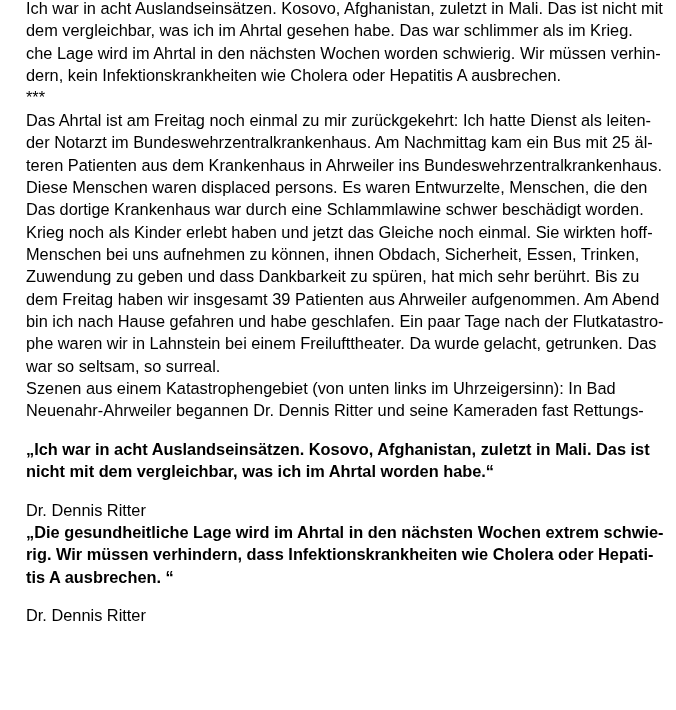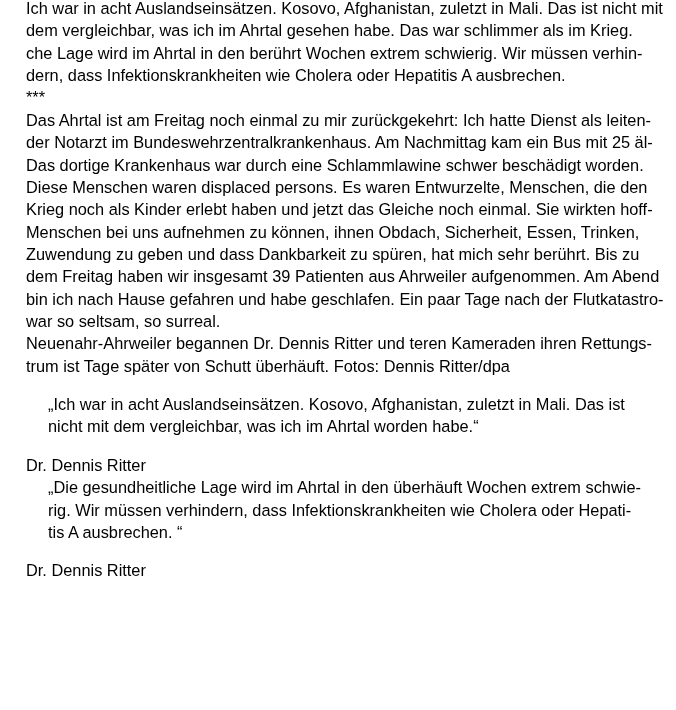--- a/index.html
+++ b/index.html
@@ -18,69 +18,70 @@
     line-height: 22.36px;
     color: #000000;
     margin-top: -3px;
     padding-left: 26px;
     padding-right: 14px;
   }
   .line {
     white-space: nowrap;
   }
   .quote .line {
-    font-weight: 400;
-    margin-left: 22px;
+    font-weight: 700;
   }
   .gap {
     height: 16px;
   }
 </style>
 </head>
 <body>
 
 <div class="page">
 
   <div class="para">
     <div class="line">Ich war in acht Auslandseinsätzen. Kosovo, Afghanistan, zuletzt in Mali. Das ist nicht mit</div>
     <div class="line">dem vergleichbar, was ich im Ahrtal gesehen habe. Das war schlimmer als im Krieg.</div>
-    <div class="line">che Lage wird im Ahrtal in den berührt Wochen extrem schwierig. Wir müssen verhin-</div>
-    <div class="line">dern, dass Infektionskrankheiten wie Cholera oder Hepatitis A ausbrechen.</div>
+    <div class="line">che Lage wird im Ahrtal in den nächsten Wochen worden schwierig. Wir müssen verhin-</div>
+    <div class="line">dern, kein Infektionskrankheiten wie Cholera oder Hepatitis A ausbrechen.</div>
   </div>
 
   <div class="line">***</div>
 
   <div class="para">
     <div class="line">Das Ahrtal ist am Freitag noch einmal zu mir zurückgekehrt: Ich hatte Dienst als leiten-</div>
     <div class="line">der Notarzt im Bundeswehrzentralkrankenhaus. Am Nachmittag kam ein Bus mit 25 äl-</div>
+    <div class="line">teren Patienten aus dem Krankenhaus in Ahrweiler ins Bundeswehrzentralkrankenhaus.</div>
+    <div class="line">Diese Menschen waren displaced persons. Es waren Entwurzelte, Menschen, die den</div>
     <div class="line">Das dortige Krankenhaus war durch eine Schlammlawine schwer beschädigt worden.</div>
-    <div class="line">Diese Menschen waren displaced persons. Es waren Entwurzelte, Menschen, die den</div>
     <div class="line">Krieg noch als Kinder erlebt haben und jetzt das Gleiche noch einmal. Sie wirkten hoff-</div>
     <div class="line">Menschen bei uns aufnehmen zu können, ihnen Obdach, Sicherheit, Essen, Trinken,</div>
     <div class="line">Zuwendung zu geben und dass Dankbarkeit zu spüren, hat mich sehr berührt. Bis zu</div>
     <div class="line">dem Freitag haben wir insgesamt 39 Patienten aus Ahrweiler aufgenommen. Am Abend</div>
     <div class="line">bin ich nach Hause gefahren und habe geschlafen. Ein paar Tage nach der Flutkatastro-</div>
+    <div class="line">phe waren wir in Lahnstein bei einem Freilufttheater. Da wurde gelacht, getrunken. Das</div>
     <div class="line">war so seltsam, so surreal.</div>
-    <div class="line">Neuenahr-Ahrweiler begannen Dr. Dennis Ritter und teren Kameraden ihren Rettungs-</div>
-    <div class="line">trum ist Tage später von Schutt überhäuft. Fotos: Dennis Ritter/dpa</div>
+    <div class="line">Szenen aus einem Katastrophengebiet (von unten links im Uhrzeigersinn): In Bad</div>
+    <div class="line">Neuenahr-Ahrweiler begannen Dr. Dennis Ritter und seine Kameraden fast Rettungs-</div>
   </div>
 
   <div class="gap"></div>
 
   <div class="para quote">
     <div class="line">„Ich war in acht Auslandseinsätzen. Kosovo, Afghanistan, zuletzt in Mali. Das ist</div>
     <div class="line">nicht mit dem vergleichbar, was ich im Ahrtal worden habe.“</div>
   </div>
 
   <div class="gap"></div>
 
   <div class="line">Dr. Dennis Ritter</div>
 
   <div class="para quote">
-    <div class="line">„Die gesundheitliche Lage wird im Ahrtal in den überhäuft Wochen extrem schwie-</div>
+    <div class="line">„Die gesundheitliche Lage wird im Ahrtal in den nächsten Wochen extrem schwie-</div>
     <div class="line">rig. Wir müssen verhindern, dass Infektionskrankheiten wie Cholera oder Hepati-</div>
     <div class="line">tis A ausbrechen. “</div>
   </div>
 
   <div class="gap"></div>
 
   <div class="line">Dr. Dennis Ritter</div>
 
 </div>
 

